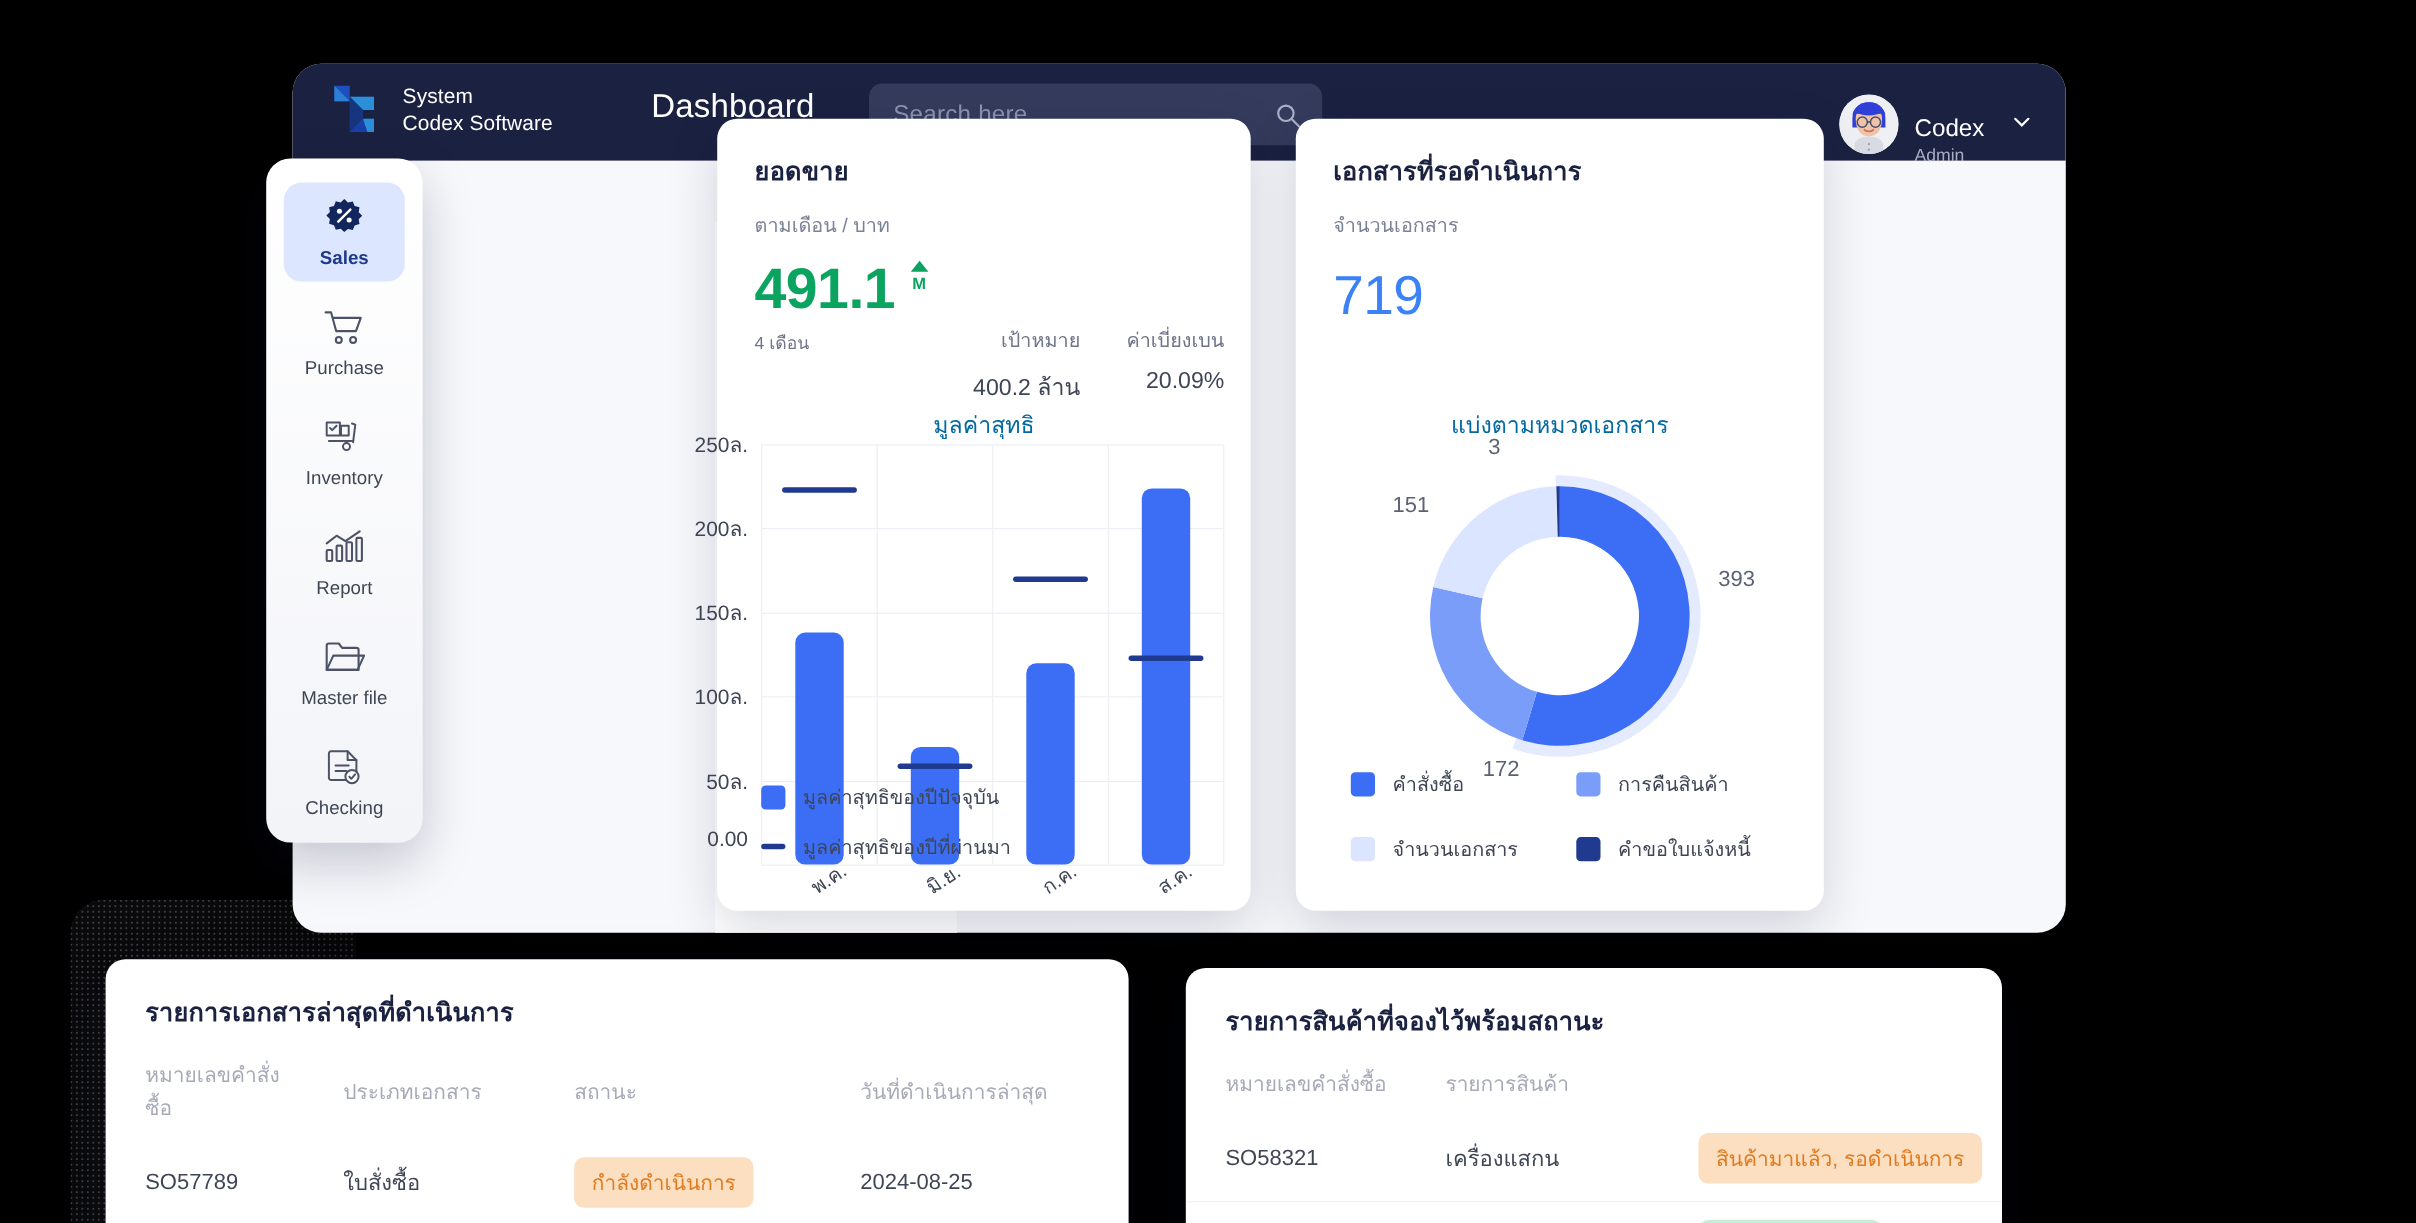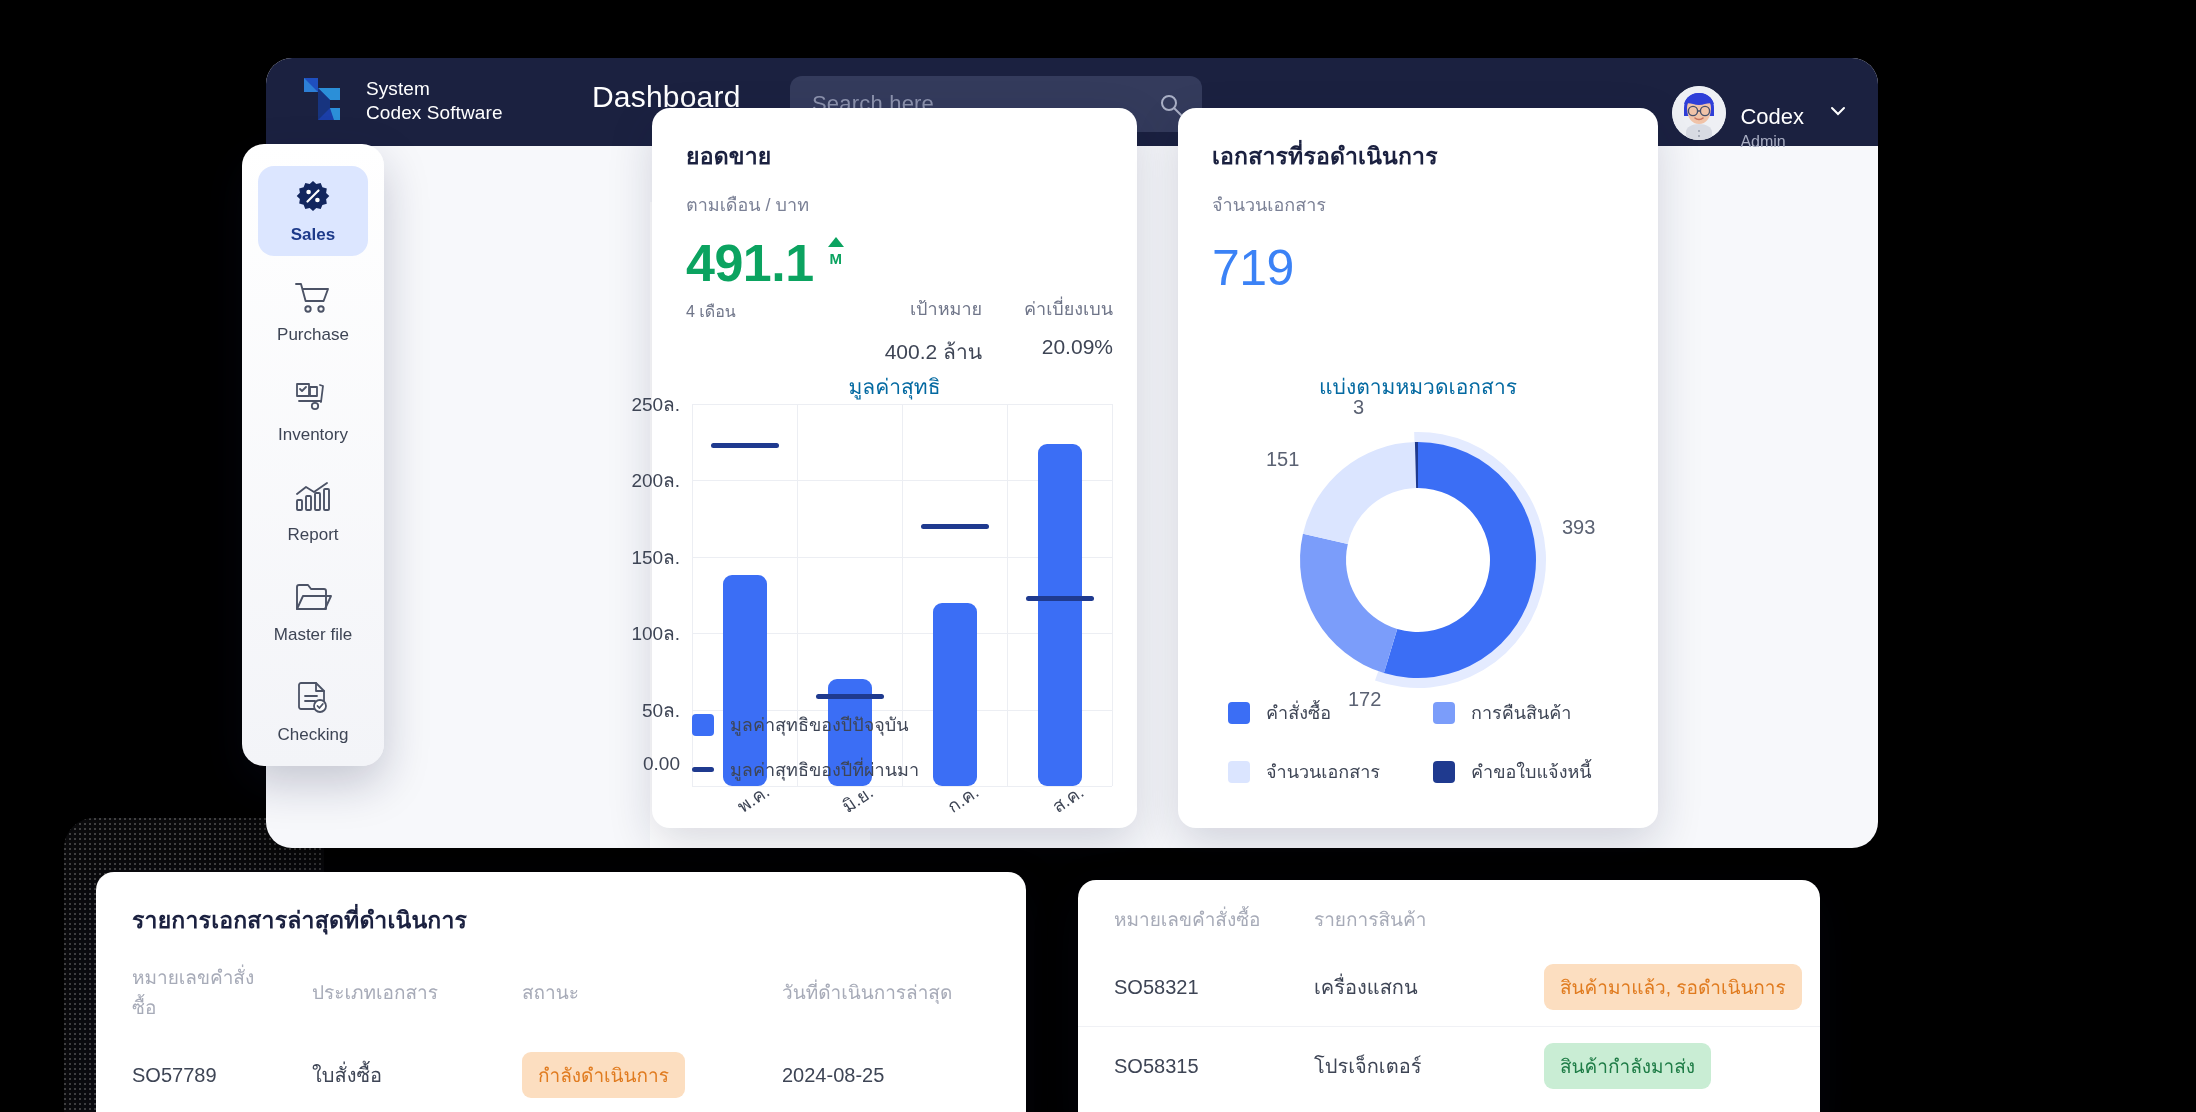--- a/index.html
+++ b/index.html
@@ -475,20 +475,21 @@
           <td>ใบสั่งซื้อ</td>
           <td><span class="pill" style="background:#fcdec0;color:#e07b1f">กำลังดำเนินการ</span></td>
           <td>2024-08-25</td>
         </tr>
 
       </tbody>
     </table>
   </div>
 
   <div class="tcard tcard-right">
+    <div class="t-title">รายการสินค้าที่จองไว้พร้อมสถานะ</div>
     <table>
       <thead>
           <tr>
         <th style="width:200px">หมายเลขคำสั่งซื้อ</th>
         <th style="width:230px">รายการสินค้า</th>
         <th></th>
       </tr>
         </thead>
       <tbody>
         <tr>

